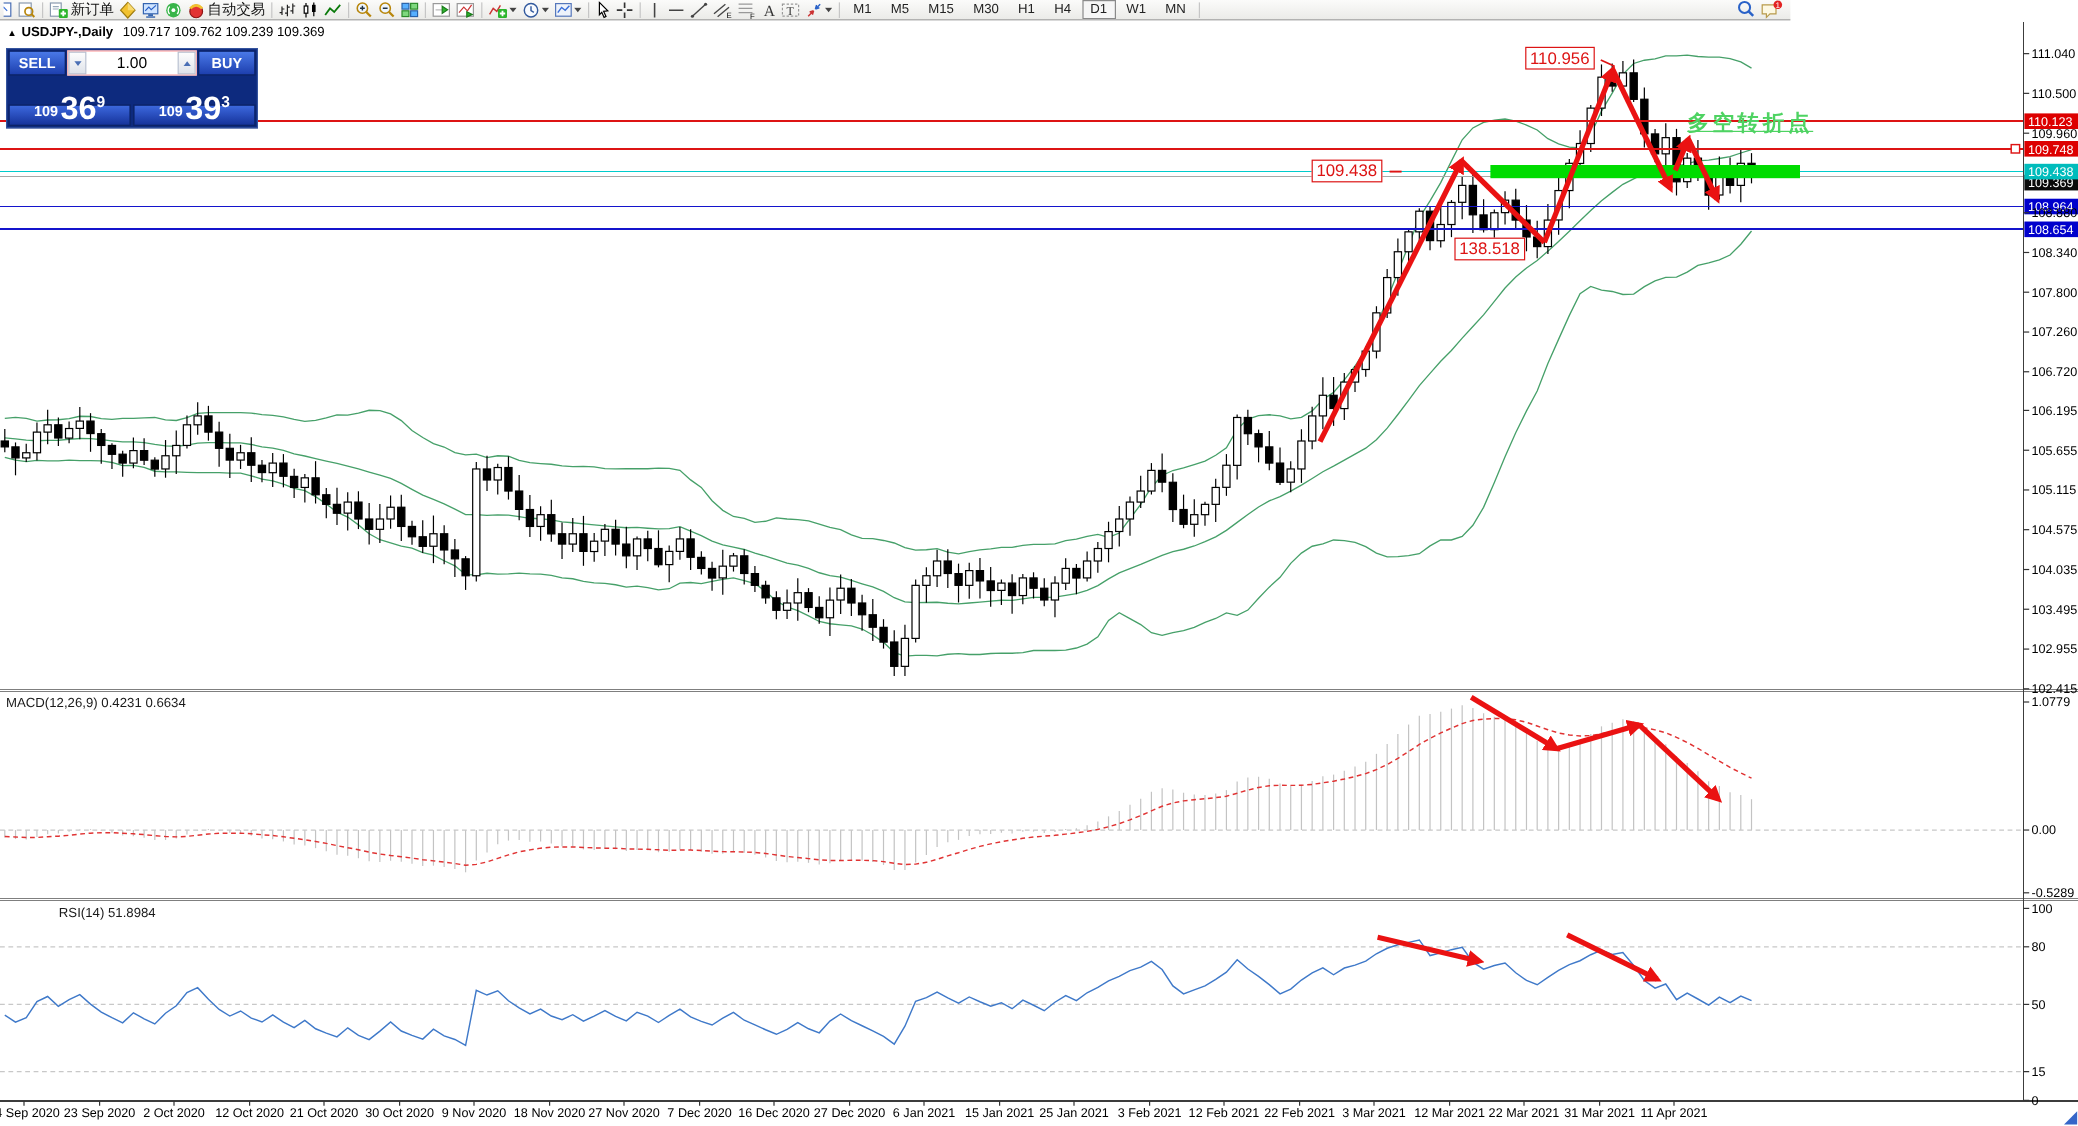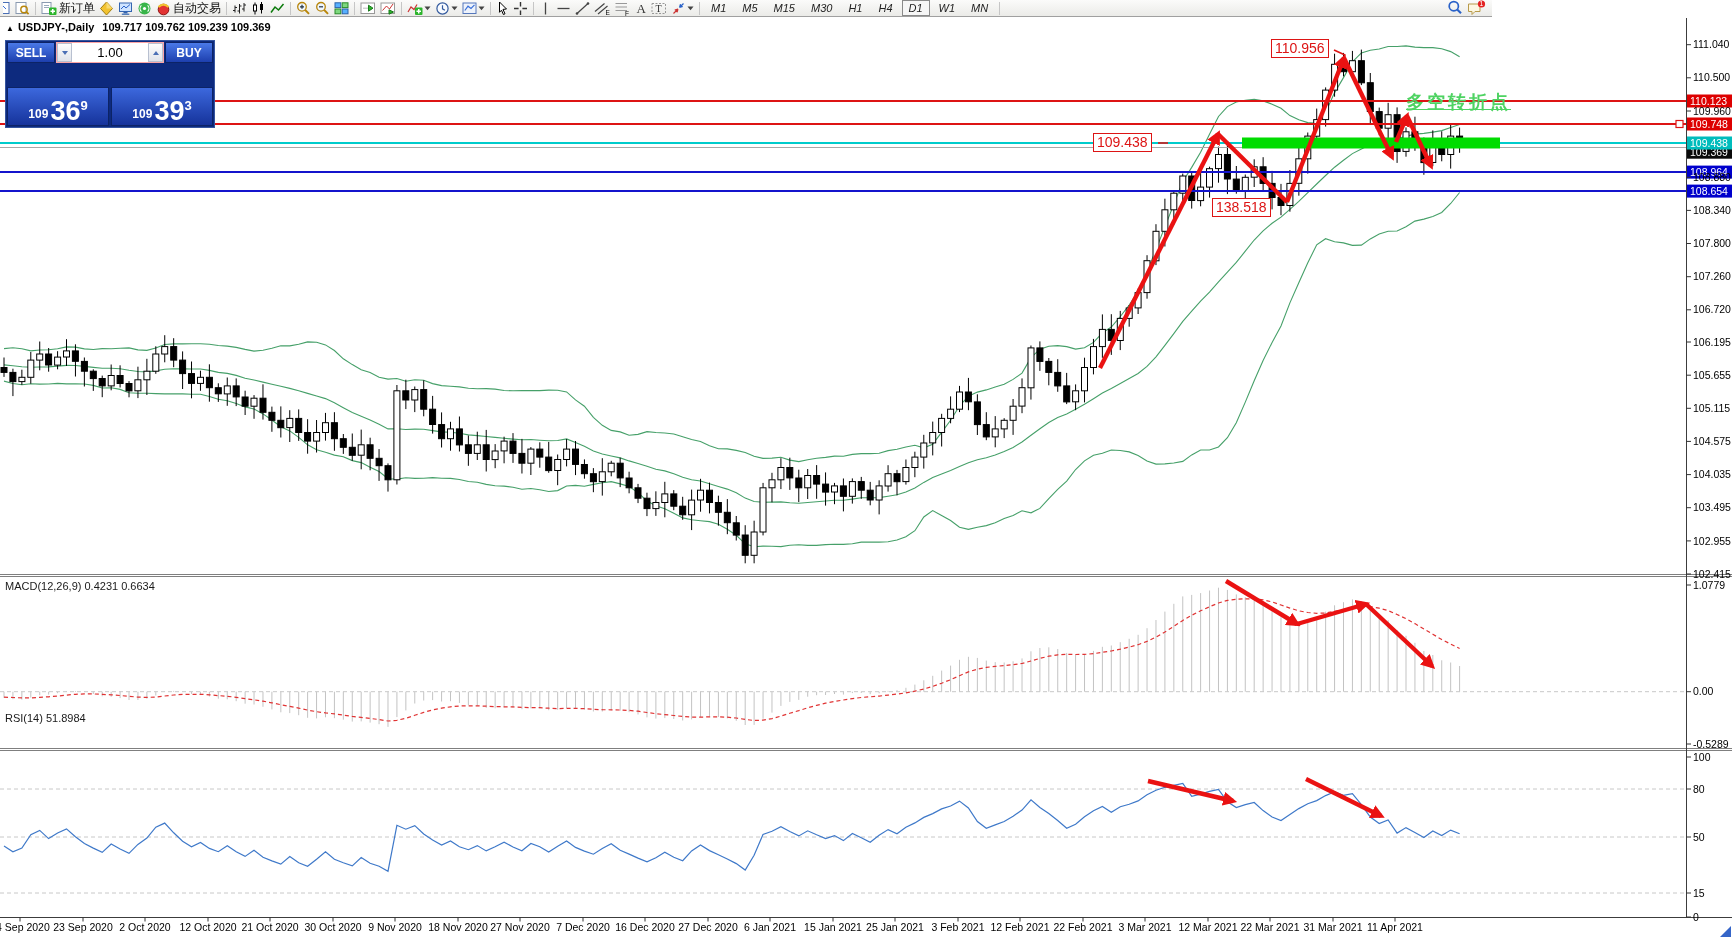--- a/index.html
+++ b/index.html
@@ -7,51 +7,51 @@
   #root{position:relative;width:1732px;height:938px;}
   #chart-svg{position:absolute;left:0;top:0;z-index:1;}
   
   #toolbar{position:absolute;left:0;top:0;width:1492px;height:17px;z-index:5;
     background:linear-gradient(#fbfbfa,#ebebe8);border-bottom:1px solid #a0a0a0;
     display:flex;align-items:center;padding-left:1px;box-sizing:border-box;}
   .titem{height:16px;display:inline-flex;align-items:center;padding:0 2px;cursor:default;}
   .titem svg{display:block;}
   .tlabel{font-size:12px;color:#111;margin-left:2px;white-space:nowrap;}
   .tsep{width:1px;height:13px;background:#c6c6c6;margin:0 3px;flex:none;}
-  .tf{font-size:11px;color:#222;padding:1px 6px;margin:0 1px;border:1px solid transparent;font-style:italic;}
+  .tf{font-size:11px;color:#222;padding:1px 6px;margin:0 1px;border:1px solid transparent;}
   .tf.active{background:#f6f6f6;border:1px solid #8a8a8a;}
   .caret{margin-left:1px;}
   #tb-right{margin-left:auto;display:flex;align-items:center;margin-right:4px;}
   
   #title{position:absolute;left:6px;top:21px;z-index:3;font-size:11px;font-weight:600;color:#000;}
   #title .tri{font-size:8px;margin-right:4px;}
-  #title .ohlc{font-weight:700;margin-left:8px;margin-top:25px;}
+  #title .ohlc{font-weight:400;margin-left:8px;margin-top:25px;}
   
   #quote{position:absolute;left:5px;top:40px;z-index:4;width:206px;background:#0d2a7e;
     border:1px solid #35549e;padding:1px;}
   .q-row1{display:flex;height:21px;gap:1px;margin-bottom:1px;}
   .q-btn{background:linear-gradient(#4a79e8,#1d3fae);color:#fff;font-weight:bold;font-size:12px;
     display:flex;align-items:center;justify-content:center;border:1px solid #0c2366;box-sizing:border-box;}
   #sell-btn{width:48px;}#buy-btn{width:48px;}
   .q-vol{flex:1;background:#fff;border:1px solid #fca5a5;display:flex;box-sizing:border-box;}
   .q-step{width:15px;background:linear-gradient(#fdfdfd,#dfe3ea);display:flex;align-items:center;
     justify-content:center;border:1px solid #b8c0d0;box-sizing:border-box;}
   .car-up{width:0;height:0;border-left:3.5px solid transparent;border-right:3.5px solid transparent;border-bottom:4px solid #4a6fb5;}
   .car-dn{width:0;height:0;border-left:3.5px solid transparent;border-right:3.5px solid transparent;border-top:4px solid #4a6fb5;}
   .q-val{flex:1;font-size:13px;color:#000;display:flex;align-items:center;justify-content:center;}
-  .q-row2{display:flex;gap:2px;height:39px;margin-top:24px;}
+  .q-row2{display:flex;gap:2px;height:18px;margin-top:24px;}
   .q-price{flex:1;background:linear-gradient(#3c68dd,#16339b);color:#fff;display:flex;
     align-items:flex-end;justify-content:center;padding-bottom:2px;border:1px solid #0c2366;box-sizing:border-box;}
   .q-pre{font-size:12px;font-weight:bold;margin-right:2px;margin-bottom:2px;}
   .q-big{font-size:27px;font-weight:bold;line-height:24px;}
   .q-sup{font-size:13px;font-weight:bold;vertical-align:top;margin-bottom:10px;}
   
   .pane-label{position:absolute;z-index:3;font-size:11px;color:#1a1a1a;left:5px;}
   #macd-label{top:580px;}
-  #rsi-label{top:712px;}
+  #rsi-label{top:755px;margin-left:44px;}
   
   .ann{position:absolute;z-index:4;border:1px solid #dd1414;color:#dd1414;background:#fff;
     font-size:14px;line-height:17px;padding:0 3px;white-space:nowrap;}
   #turning-point{position:absolute;z-index:4;left:1406px;top:90px;font-size:18px;font-weight:bold;
     letter-spacing:3px;color:#4ed362;white-space:nowrap;text-decoration:underline;}
   #grip{position:absolute;right:1px;bottom:1px;width:0;height:0;z-index:6;
     border-bottom:11px solid #3565c8;border-left:11px solid transparent;}
 </style>
 </head>
 <body>

